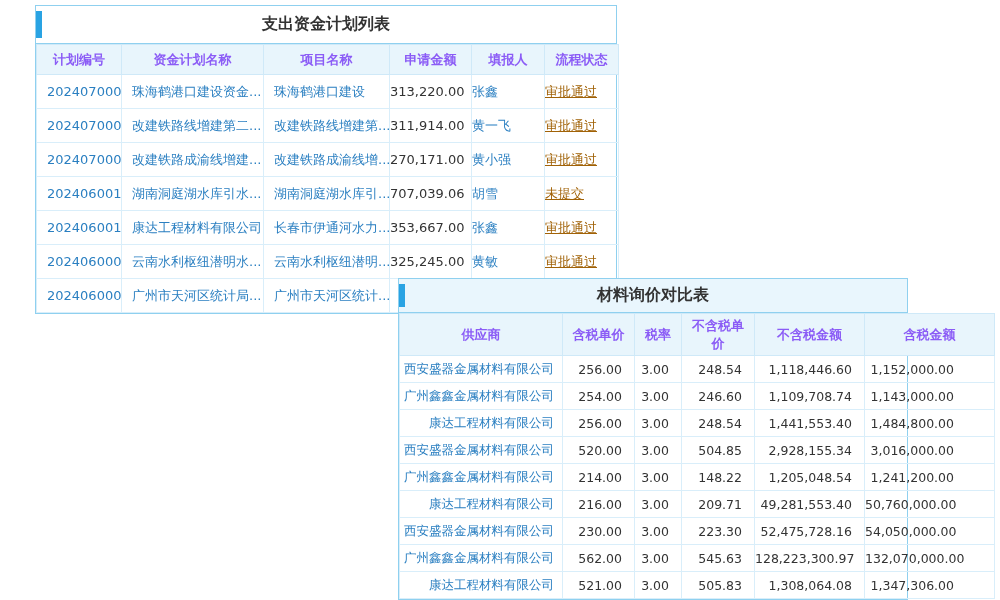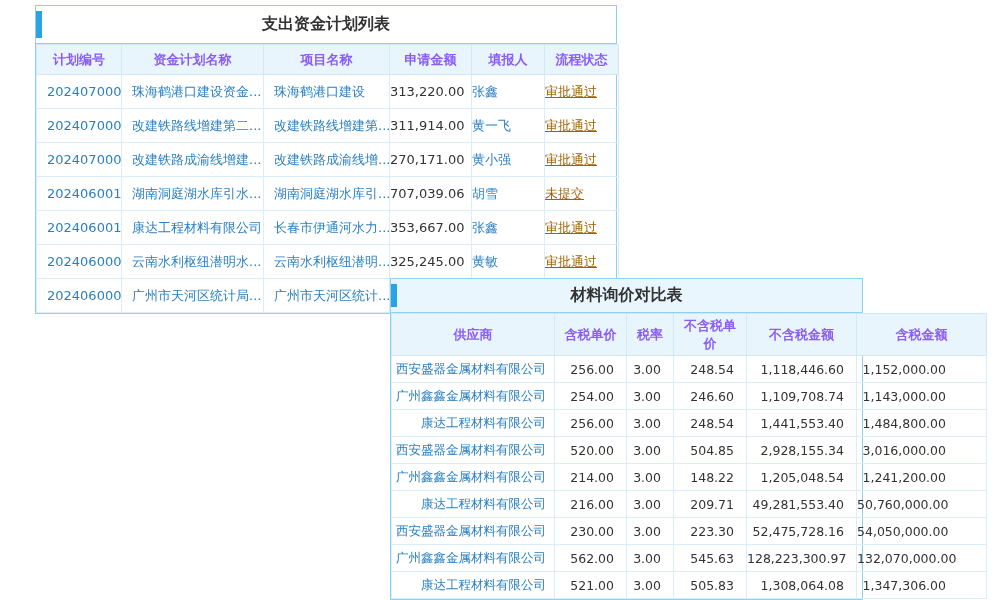--- a/index.html
+++ b/index.html
@@ -9,21 +9,21 @@
     font-family:"DejaVu Sans","Liberation Sans",sans-serif;
     position:relative;
     overflow:hidden;
   }
   .panel {
     position:absolute;
     background:#fff;
     border:1px solid #8fd0ef;
   }
   #expense-plan-panel { left:35px; top:5px; width:582px; z-index:1; }
-  #material-quote-panel { left:390px; top:278px; width:473px; z-index:2; }
+  #material-quote-panel { left:398px; top:278px; width:510px; z-index:2; }
 
   .panel-title {
     position:relative;
     display:flex; align-items:center; justify-content:center;
     font-weight:bold; font-size:16px; color:#333;
     border-bottom:1px solid #8fd0ef;
   }
   #expense-plan-panel .panel-title { height:38px; background:#ffffff; }
   #material-quote-panel .panel-title { height:34px; background:#e9f6fd; }
   .accent-bar {

